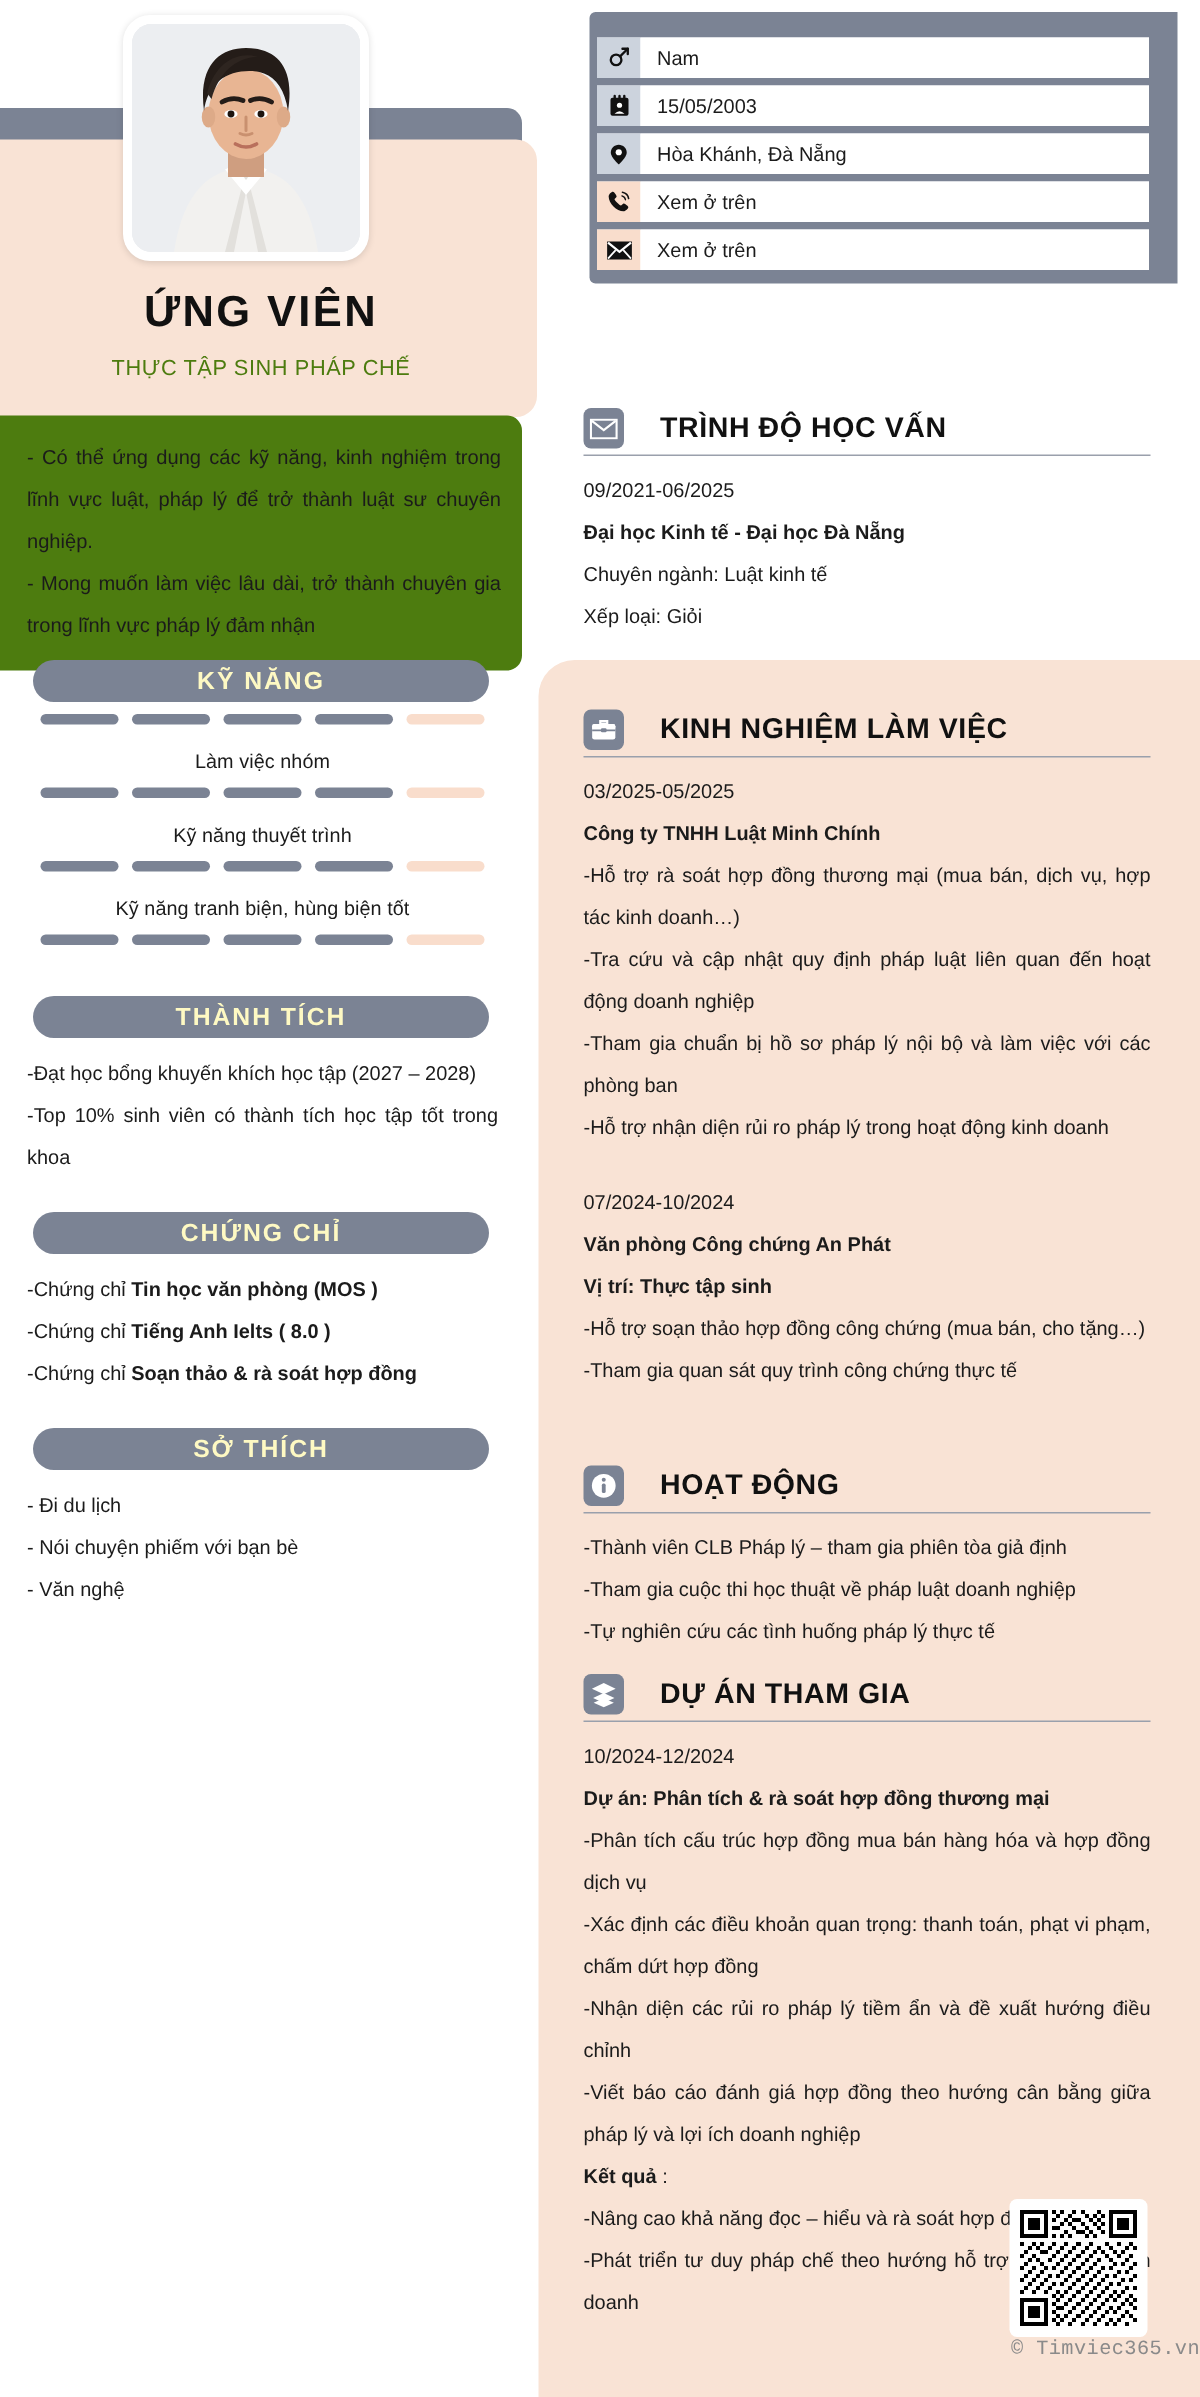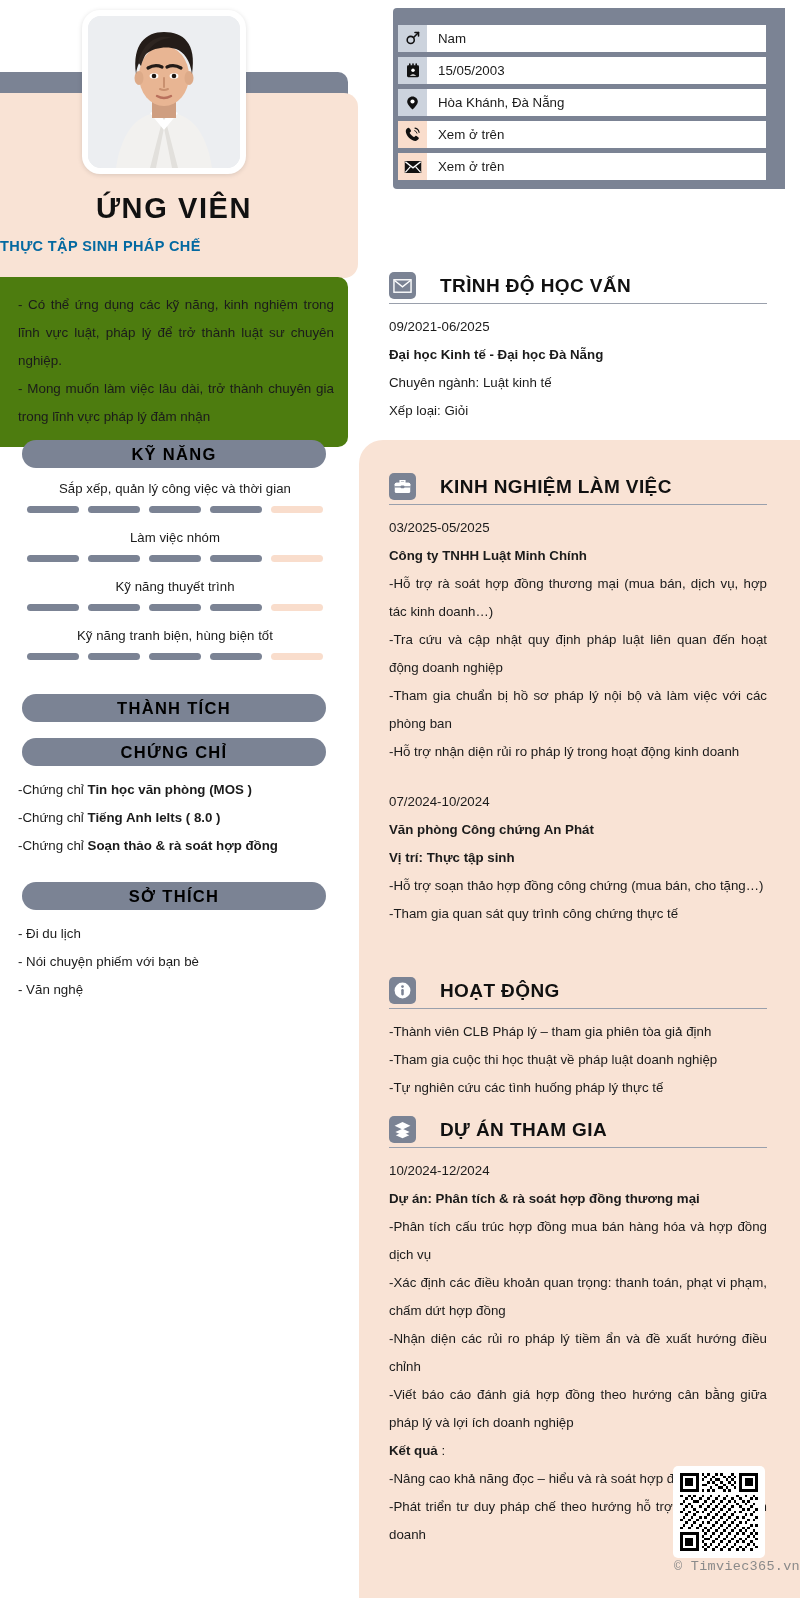--- a/index.html
+++ b/index.html
@@ -31,34 +31,34 @@
     width:100%; height:100%; border-radius:13px; overflow:hidden;
     background:#e9ebee; position:relative;
   }
   .photo-inner svg { display:block; width:100%; height:100%; }
 
   .cand-name {
     position:absolute; left:0; top:192px; width:348px; text-align:center;
     font-size:29px; font-weight:bold; letter-spacing:1.6px; color:#111;
   }
   .cand-role {
-    position:absolute; left:0; top:238px; width:348px; text-align:left;
-    font-size:14.5px; font-weight:bold; letter-spacing:.4px; color:#0369a1;
+    position:absolute; left:0; top:238px; width:348px; text-align:center;
+    font-size:14.5px; font-weight:normal; letter-spacing:.4px; color:#4d7c0f;
   }
 
   .objective {
     position:absolute; left:0; top:277px; width:348px;
     background:#4d7c0f; border-radius:0 10px 10px 0;
     padding:14px 14px 16px 18px;
     font-size:13.4px; line-height:28px; color:#1b1b1b; text-align:justify;
   }
 
   .pill {
     margin:0 auto; width:304px; height:28px; background:#7b8394;
-    border-radius:16px; color:#000000; font-weight:bold;
+    border-radius:16px; color:#fef9c3; font-weight:bold;
     font-size:16.5px; letter-spacing:1.3px;
     display:flex; align-items:center; justify-content:center;
   }
   .left-sections { position:absolute; left:0; top:440px; width:348px; }
   .lsec { margin-bottom:4px; }
   .lsec-body { padding:10px 16px 6px 18px; }
 
   .skill { margin-bottom:2px; }
   .skill-name {
     text-align:center; font-size:13.2px; color:#1b1b1b;
@@ -175,21 +175,20 @@
     <div>- Có thể ứng dụng các kỹ năng, kinh nghiệm trong lĩnh vực luật, pháp lý để trở thành luật sư chuyên nghiệp.</div>
     <div>- Mong muốn làm việc lâu dài, trở thành chuyên gia trong lĩnh vực pháp lý đảm nhận</div>
   </div>
 
   <div class="left-sections">
 
     <div class="lsec">
       <div class="pill">KỸ NĂNG</div>
       <div class="lsec-body" style="padding-top:6px;">
         <div class="skill">
-          <div class="skill-name">Sắp xếp, quản lý công việc và thời gian</div>
           <div class="bars">
             <div class="bar on"></div>
             <div class="bar on"></div>
             <div class="bar on"></div>
             <div class="bar on"></div>
             <div class="bar"></div>
           </div>
         </div>
         <div class="skill">
           <div class="skill-name">Làm việc nhóm</div>
@@ -219,20 +218,24 @@
             <div class="bar on"></div>
             <div class="bar on"></div>
             <div class="bar"></div>
           </div>
         </div>
       </div>
     </div>
 
     <div class="lsec" style="margin-top:18px;">
       <div class="pill">THÀNH TÍCH</div>
+      <div class="lsec-body ltext">
+        <div>-Đạt học bổng khuyến khích học tập (2027 – 2028)</div>
+        <div>-Top 10% sinh viên có thành tích học tập tốt trong khoa</div>
+      </div>
     </div>
 
     <div class="lsec" style="margin-top:16px;">
       <div class="pill">CHỨNG CHỈ</div>
       <div class="lsec-body ltext">
         <div><span>-Chứng chỉ </span><b>Tin học văn phòng (MOS )</b></div>
         <div><span>-Chứng chỉ </span><b>Tiếng Anh Ielts ( 8.0 )</b></div>
         <div><span>-Chứng chỉ </span><b>Soạn thảo &amp; rà soát hợp đồng</b></div>
       </div>
     </div>

